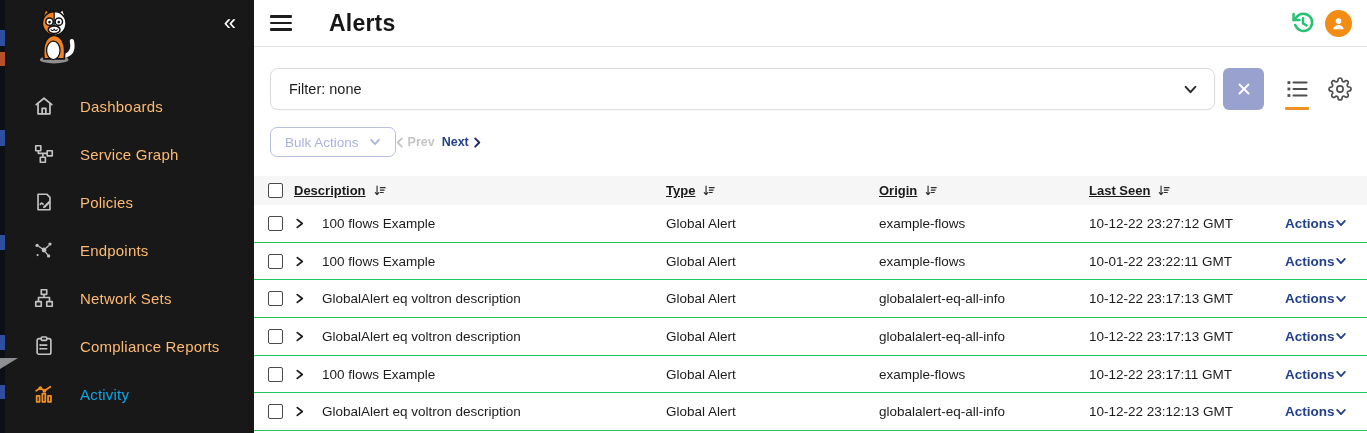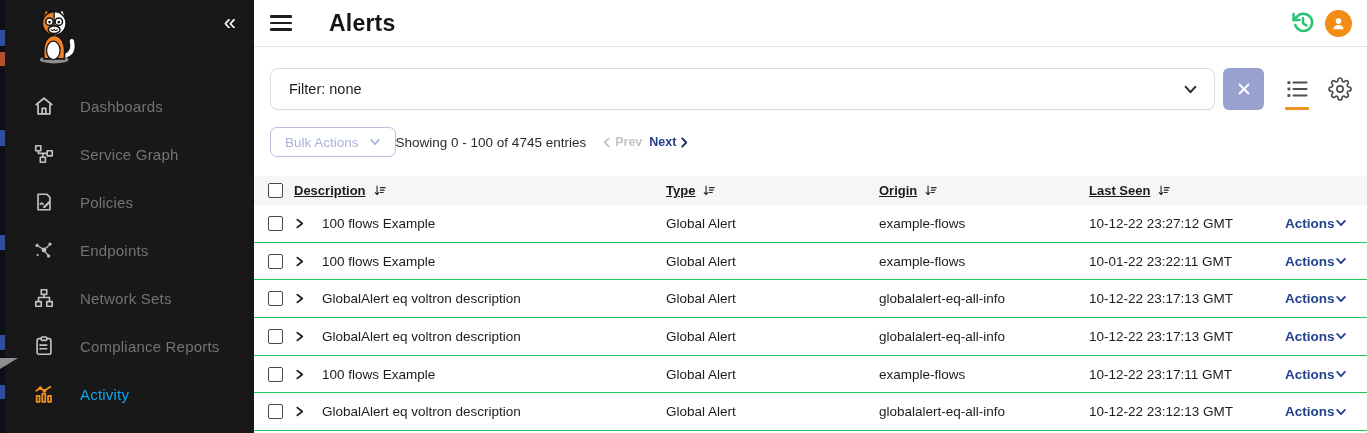--- a/index.html
+++ b/index.html
@@ -13,21 +13,21 @@
   .edge-corner { position:absolute; left:0; top:358px; width:0; height:0; z-index:6;
     border-top:11px solid #8d8f92; border-right:18px solid transparent;
     border-bottom:11px solid transparent; border-left:0; }
 
   
   .sidebar { position:absolute; left:5px; top:0; width:249px; height:433px; background:#181818; overflow:hidden; }
   .logo-row { position:relative; height:82px; }
   .cat-logo { position:absolute; left:23px; top:6px; }
   .collapse-btn { position:absolute; right:18px; top:12px; color:#fff; font-size:22px; cursor:pointer; line-height:1; }
   .nav { padding-top:0; }
-  .nav-item { display:flex; align-items:center; height:48px; padding-left:27px; cursor:pointer; color:#737373; }
+  .nav-item { display:flex; align-items:center; height:48px; padding-left:27px; cursor:pointer; color:#fdba74; }
   .nav-item .nav-icon { width:24px; height:24px; color:#c3c3c3; flex:0 0 24px; display:flex; align-items:center; justify-content:center; }
   .nav-item .nav-label { margin-left:24px; font-size:15px; letter-spacing:.2px; font-weight:400; }
   .nav-item.active { color:#f29123; }
   .nav-item.active .nav-icon { color:#f29123; }
   .nav-item.active .nav-label { color:#0ea5e9; }
   .nav-item.partial { height:14px; align-items:flex-start; overflow:hidden; margin-top:14px; }
 
   
   .content { position:absolute; left:254px; top:0; width:1113px; height:433px; background:#fff; }
 
@@ -267,21 +267,20 @@
   <div class="actions-row">
     <button class="bulk-btn">
       <span>Bulk Actions</span>
       <span>
         <svg width="12" height="12" viewBox="0 0 14 14" fill="none" stroke="#a9b1dd" stroke-width="2" stroke-linecap="round" stroke-linejoin="round">
           <polyline points="2.5,4.5 7,9.5 11.5,4.5"></polyline>
         </svg>
       </span>
     </button>
     <div class="pagination">
-      <span class="showing">Showing 0 - 100 of 4745 entries</span>
       <span class="pg-link prev">
         <svg width="8" height="11" viewBox="0 0 8 12" fill="none" stroke="#c4c4c4" stroke-width="2" stroke-linecap="round" stroke-linejoin="round">
             <polyline points="6,1.5 1.5,6 6,10.5"></polyline>
           </svg>
         <span>Prev</span>
       </span>
       <span class="pg-link next">
         <span>Next</span>
         <svg width="8" height="11" viewBox="0 0 8 12" fill="none" stroke="#1c2b63" stroke-width="2" stroke-linecap="round" stroke-linejoin="round">
             <polyline points="2,1.5 6.5,6 2,10.5"></polyline>

